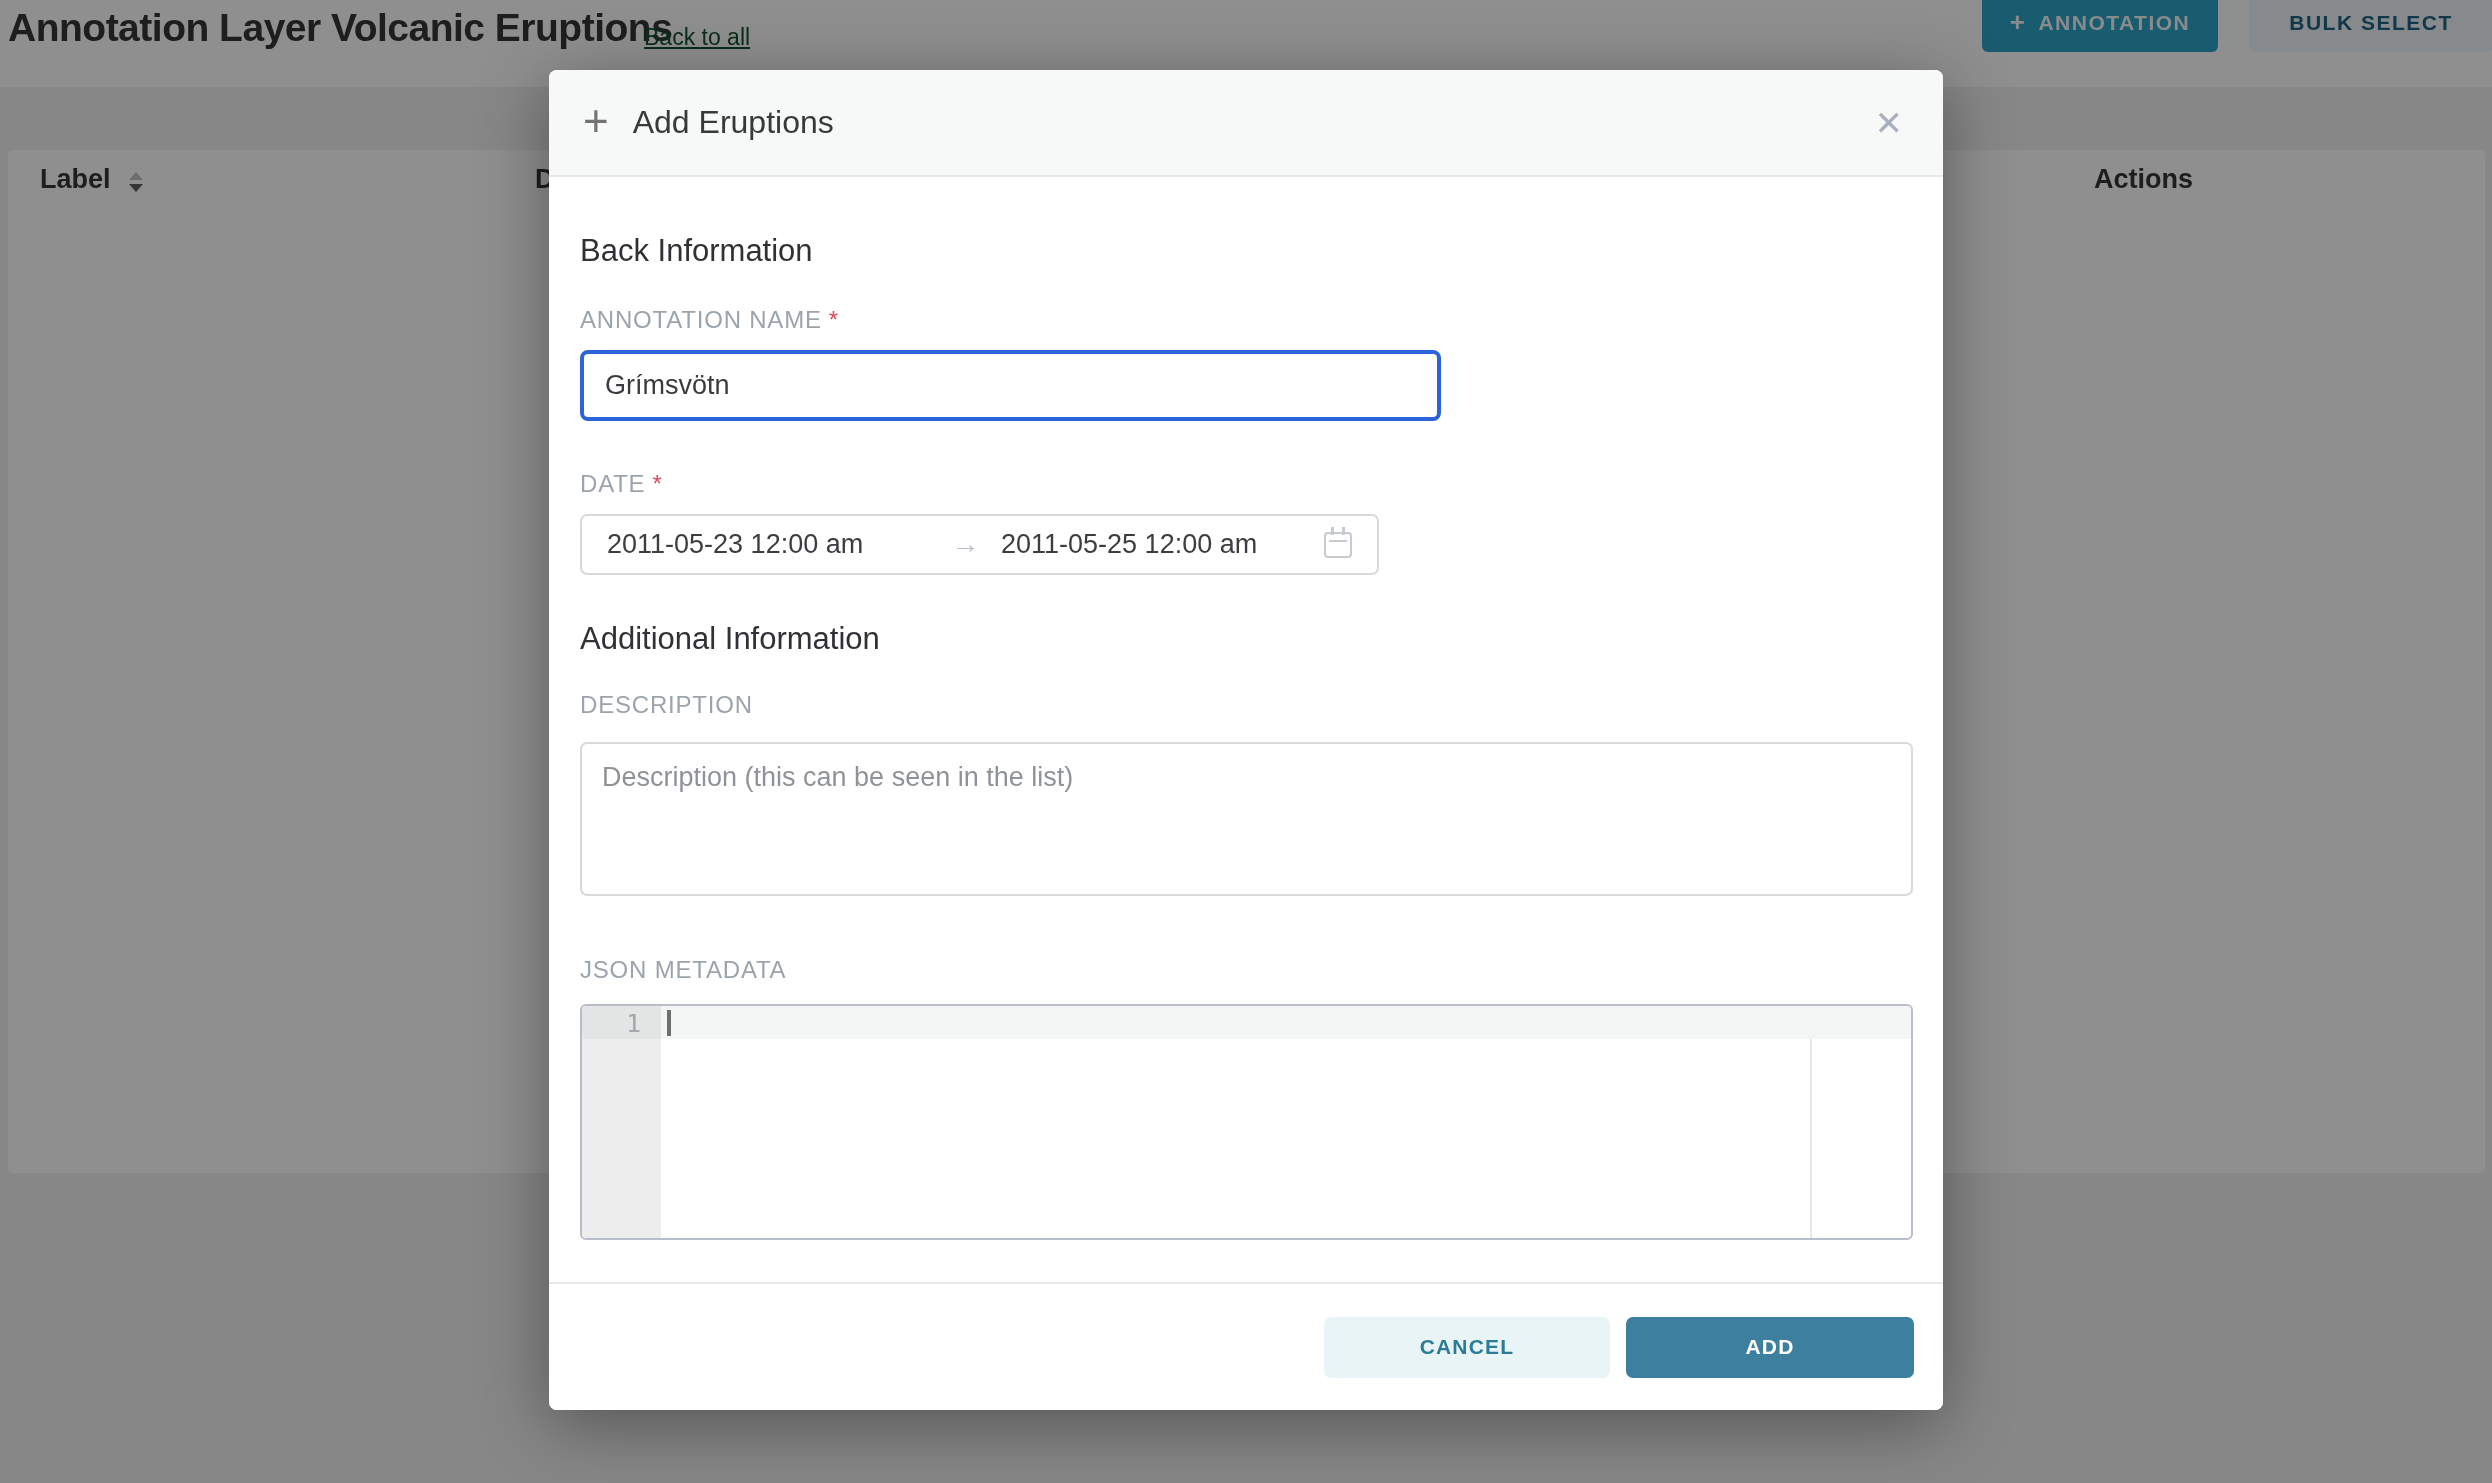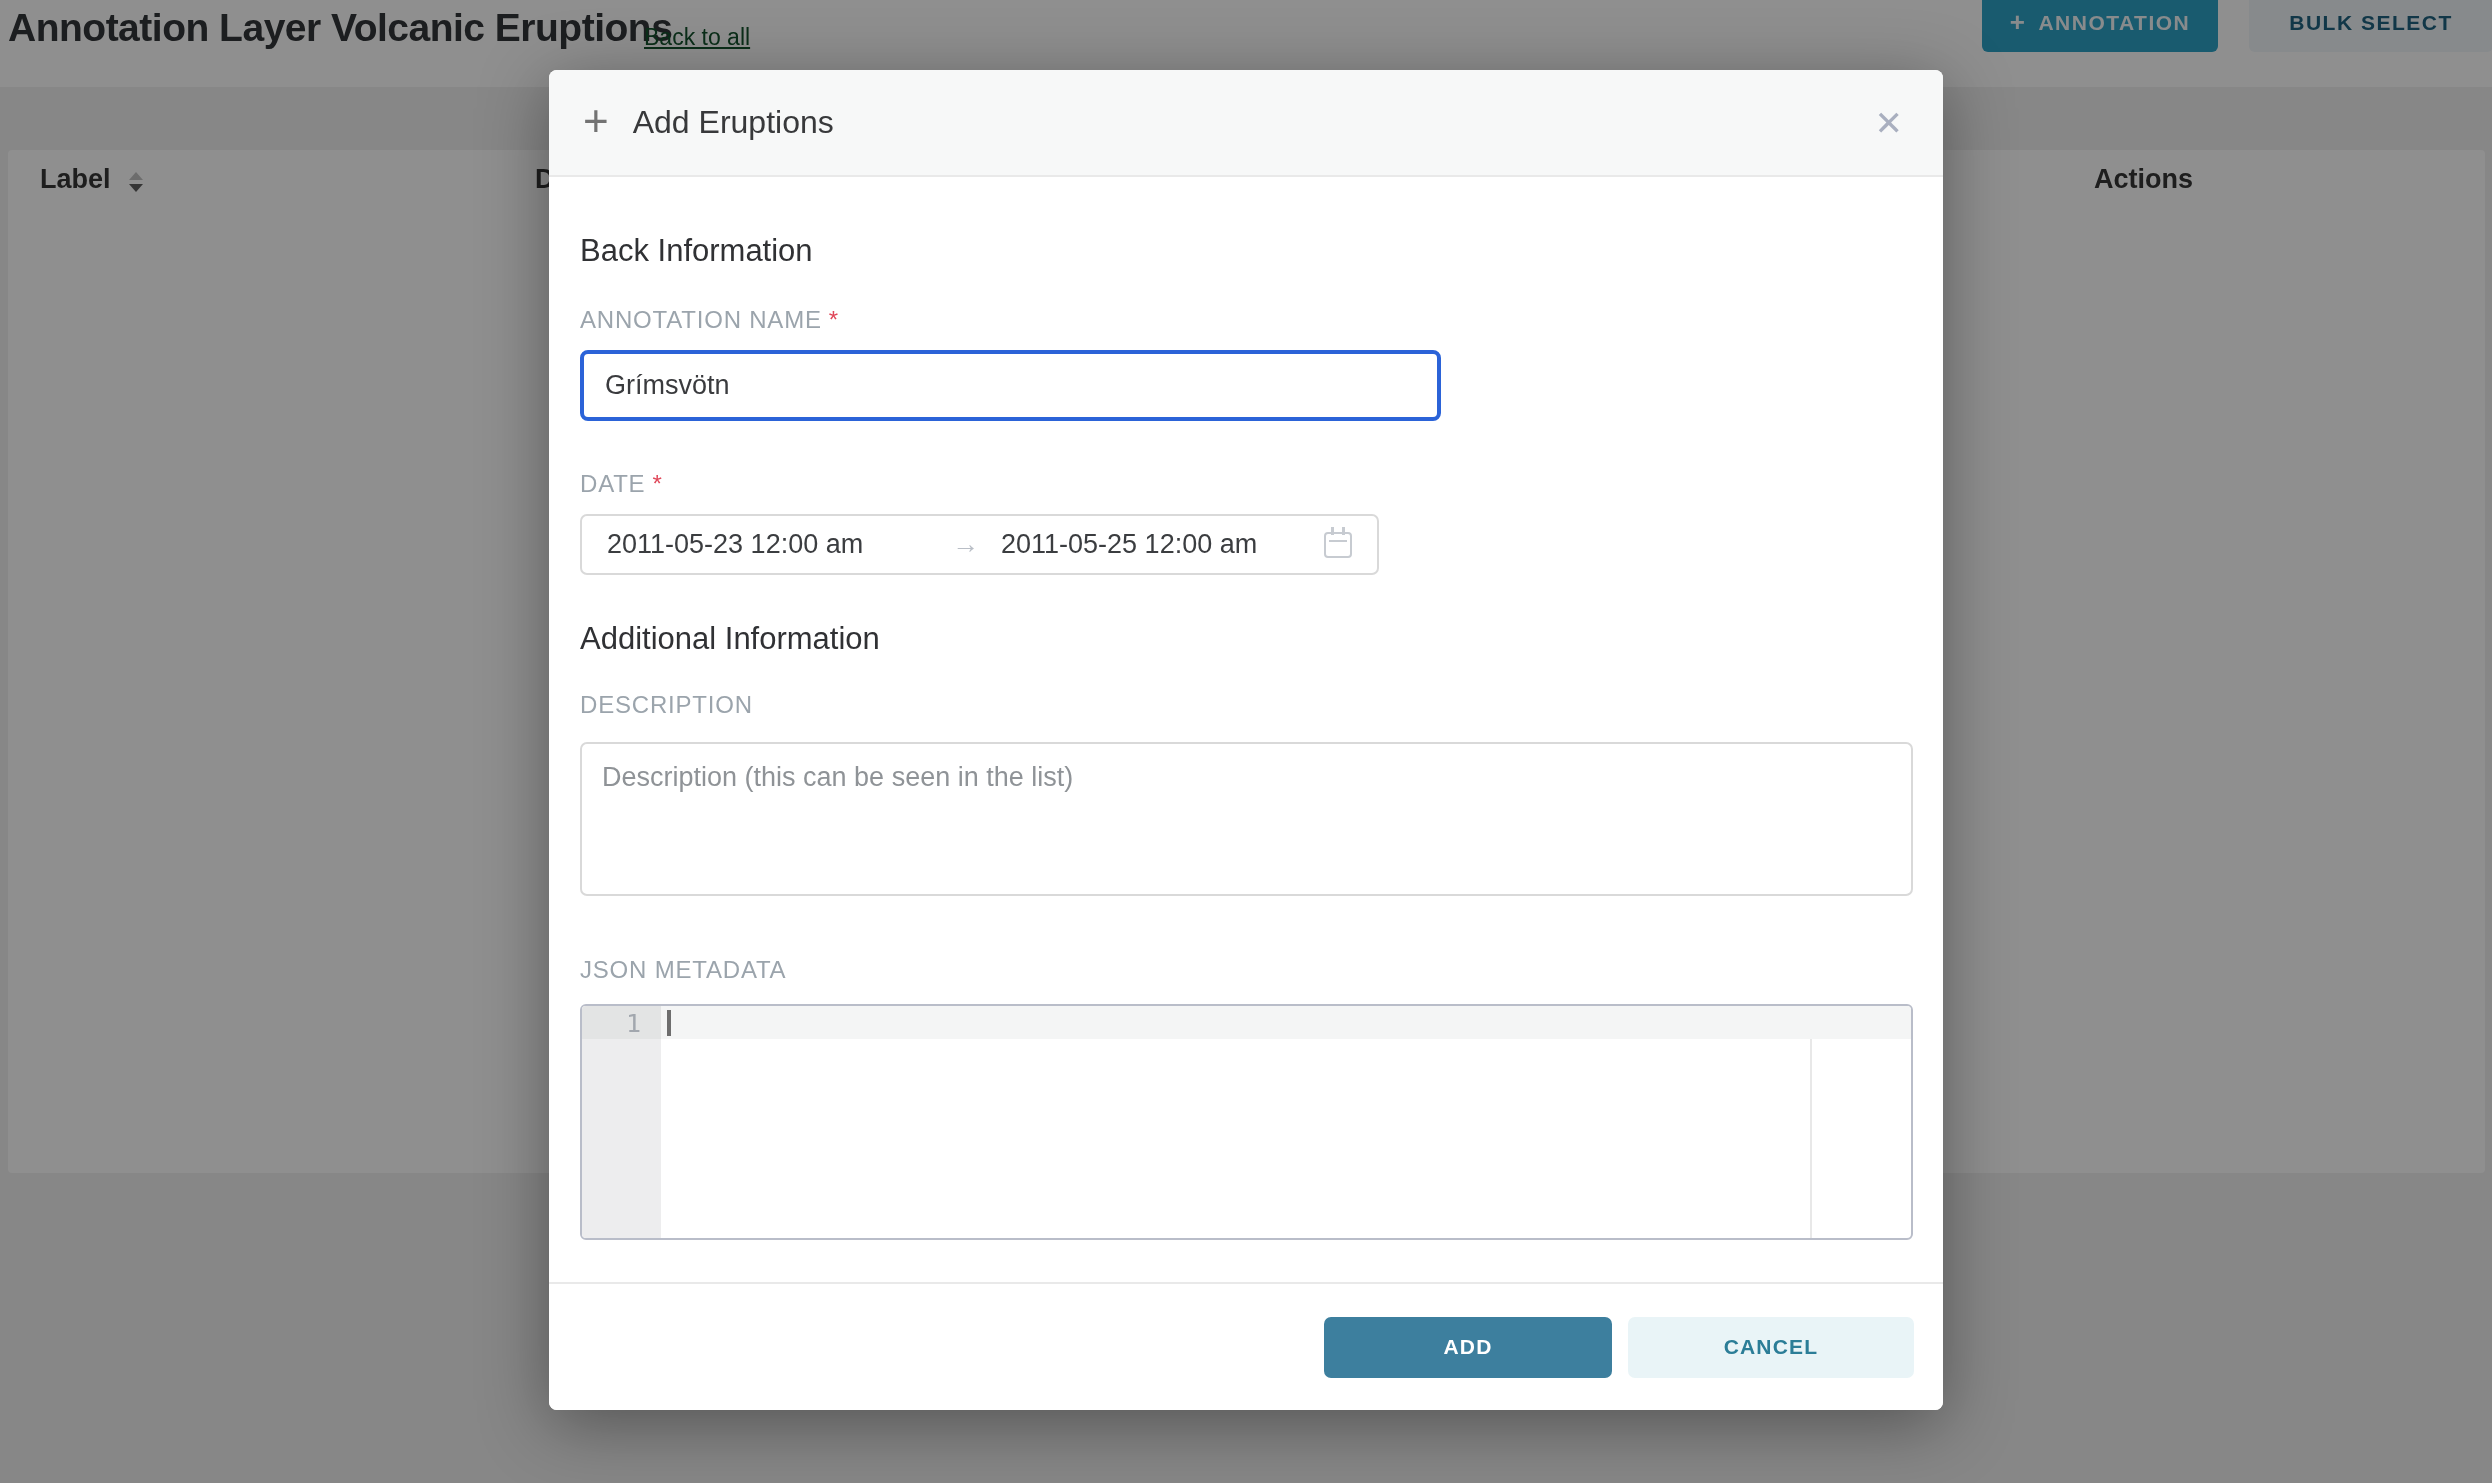--- a/index.html
+++ b/index.html
@@ -142,17 +142,17 @@
       <div class="gutter"></div>
       <div class="gutter-active">
         <span class="line-no">1</span>
       </div>
       <div class="cursor-bar"></div>
       <div class="print-margin"></div>
     </div>
   </div>
 
   <div class="modal-footer">
+    <button class="m-btn btn-cancel">CANCEL</button>
     <button class="m-btn btn-add">ADD</button>
-    <button class="m-btn btn-cancel">CANCEL</button>
   </div>
 </div>
 
 
 </body></html>

